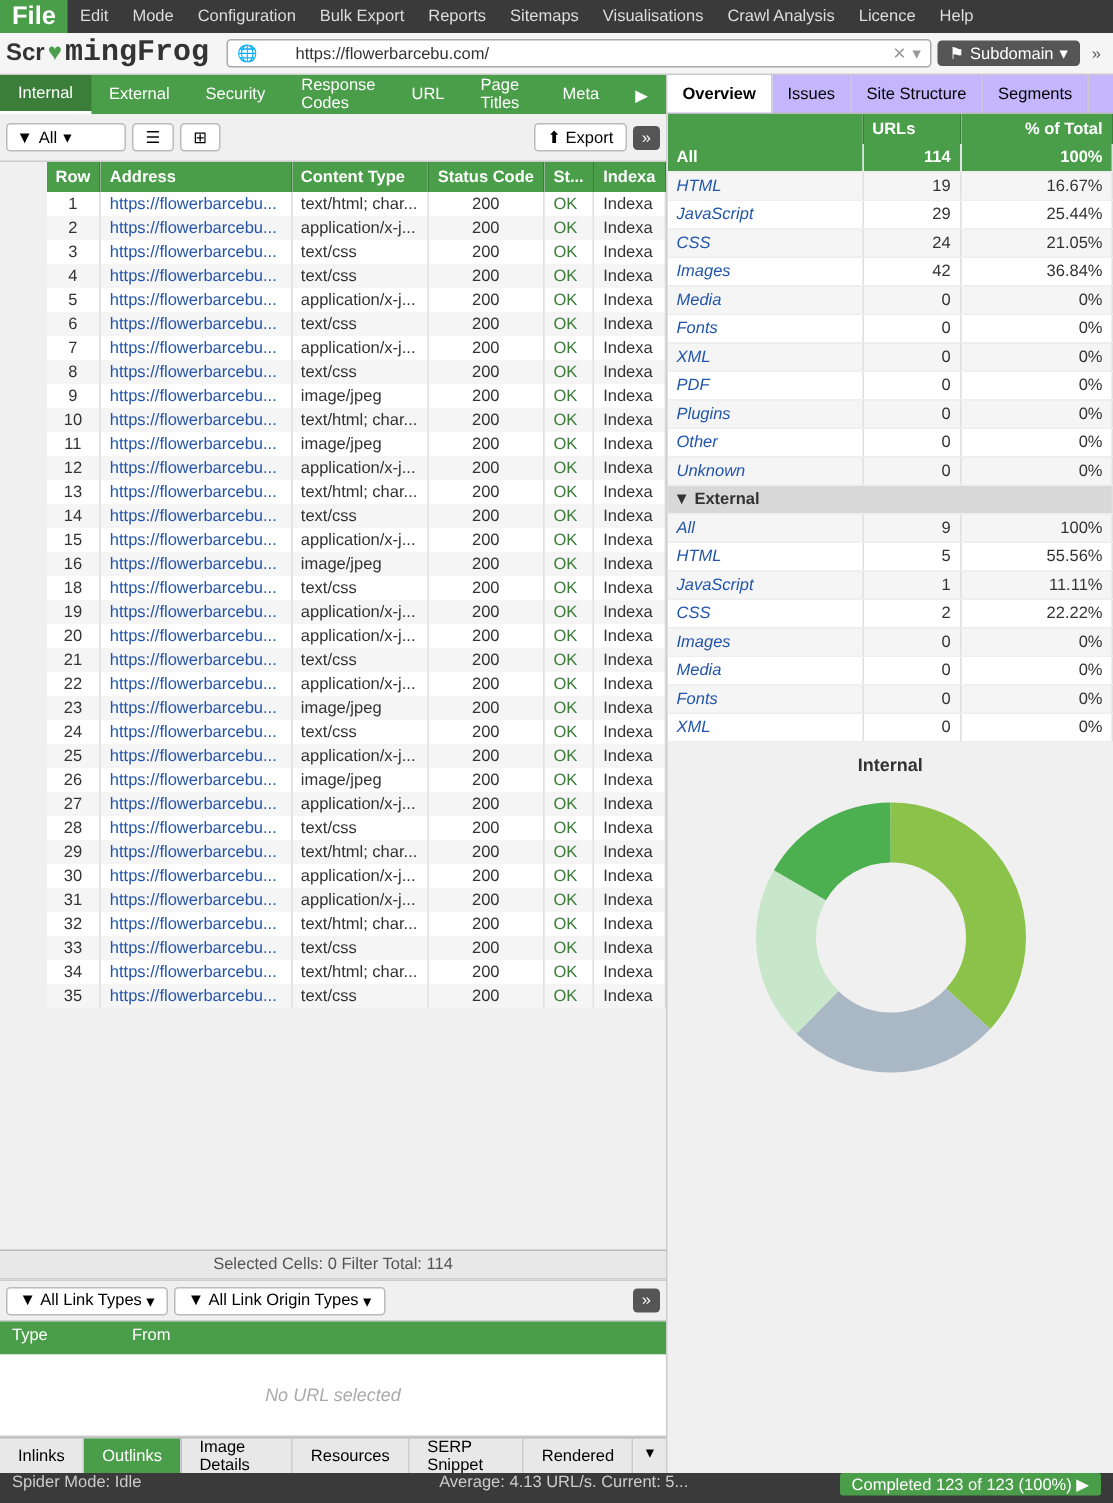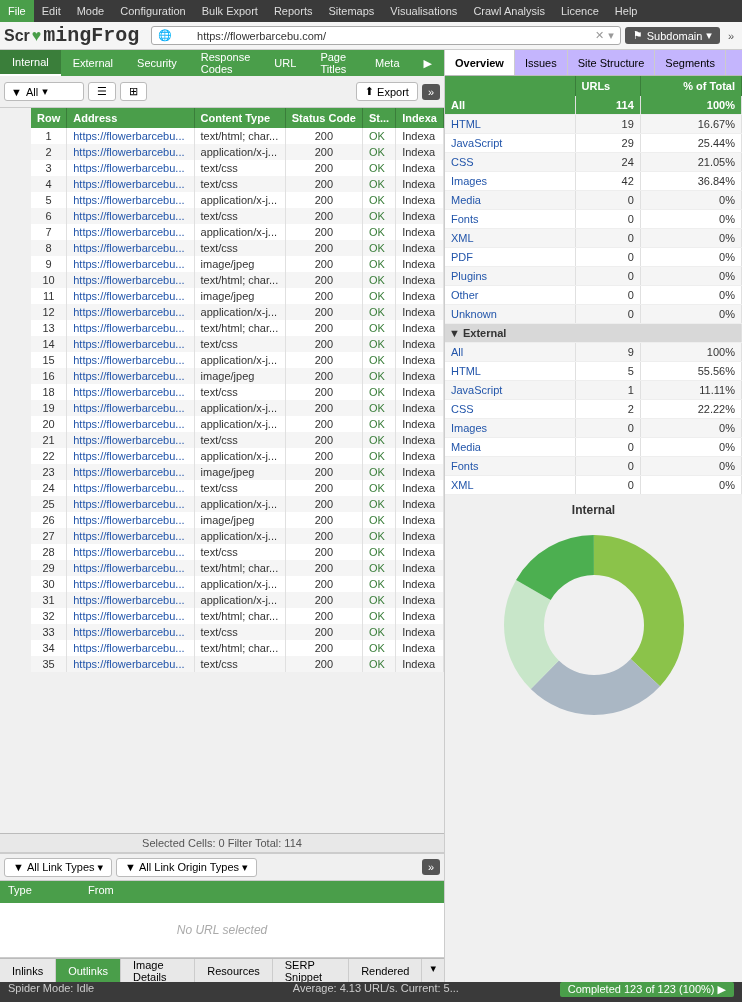--- a/index.html
+++ b/index.html
@@ -1,20 +1,20 @@
 <!DOCTYPE html>
 <html><head>
   <meta charset="utf-8">
   <style>
     * { box-sizing: border-box; margin: 0; padding: 0; font-family: Arial, sans-serif; font-size: 11px; }
     body { width: 742px; height: 1002px; overflow: hidden; background: #f0f0f0; }
 
     
     .menu-bar { display: flex; align-items: center; background: #3a3a3a; height: 22px; }
-    .menu-bar .app-menu { background: #4a9e4a; color: white; padding: 2px 8px; font-weight: normal; font-size: 11px; height: 22px; display: flex; align-items: center; }
+    .menu-bar .app-menu { background: #4a9e4a; color: white; padding: 2px 8px; font-weight: bold; font-size: 17px; height: 22px; display: flex; align-items: center; }
     .menu-bar .menu-item { color: #ddd; padding: 2px 8px; cursor: pointer; font-size: 11px; }
 
     
     .address-bar { display: flex; align-items: center; background: #f5f5f5; height: 28px; border-bottom: 1px solid #ccc; padding: 0 4px; gap: 4px; }
     .logo-area { display: flex; align-items: center; gap: 2px; margin-right: 8px; }
     .url-box { display: flex; align-items: center; background: white; border: 1px solid #aaa; border-radius: 3px; padding: 2px 6px; flex: 1; gap: 4px; }
     .url-text { color: #333; font-size: 11px; flex: 1; padding-left: 21px; }
     .url-x { color: #999; cursor: pointer; }
     .subdomain-box { display: flex; align-items: center; background: #555; color: white; border-radius: 3px; padding: 2px 8px; gap: 4px; font-size: 11px; }
 
@@ -68,21 +68,21 @@
     .stats-table thead th { background: #4a9e4a; color: white; padding: 4px 6px; text-align: left; border-right: 1px solid #3a7e3a; }
     .stats-table thead th:last-child { text-align: right; }
     .stats-table tbody tr:nth-child(odd) { background: white; }
     .stats-table tbody tr:nth-child(even) { background: #f5f5f5; }
     .stats-table tbody td { padding: 3px 6px; border-bottom: 1px solid #eee; }
     .stats-table tbody td:nth-child(2) { text-align: right; }
     .stats-table tbody td:nth-child(3) { text-align: right; }
     .stats-table .row-all { background: #4a9e4a !important; color: white; }
     .stats-table .row-all td { color: white; font-weight: bold; }
     .stats-table .section-header td { background: #d8d8d8; font-weight: bold; padding: 3px 4px; }
-    .stats-table .clickable { color: #2255aa; cursor: pointer; }
+    .stats-table .clickable { color: #2255aa; cursor: pointer; font-style: italic; }
 
     
     .chart-area { padding: 8px; text-align: center; }
     .chart-title { font-size: 12px; font-weight: bold; color: #333; margin-bottom: 8px; }
     .donut-chart { position: relative; width: 200px; height: 200px; margin: 0 auto; }
 
     
     ::-webkit-scrollbar { width: 8px; height: 8px; }
     ::-webkit-scrollbar-track { background: #f0f0f0; }
     ::-webkit-scrollbar-thumb { background: #bbb; border-radius: 4px; }

